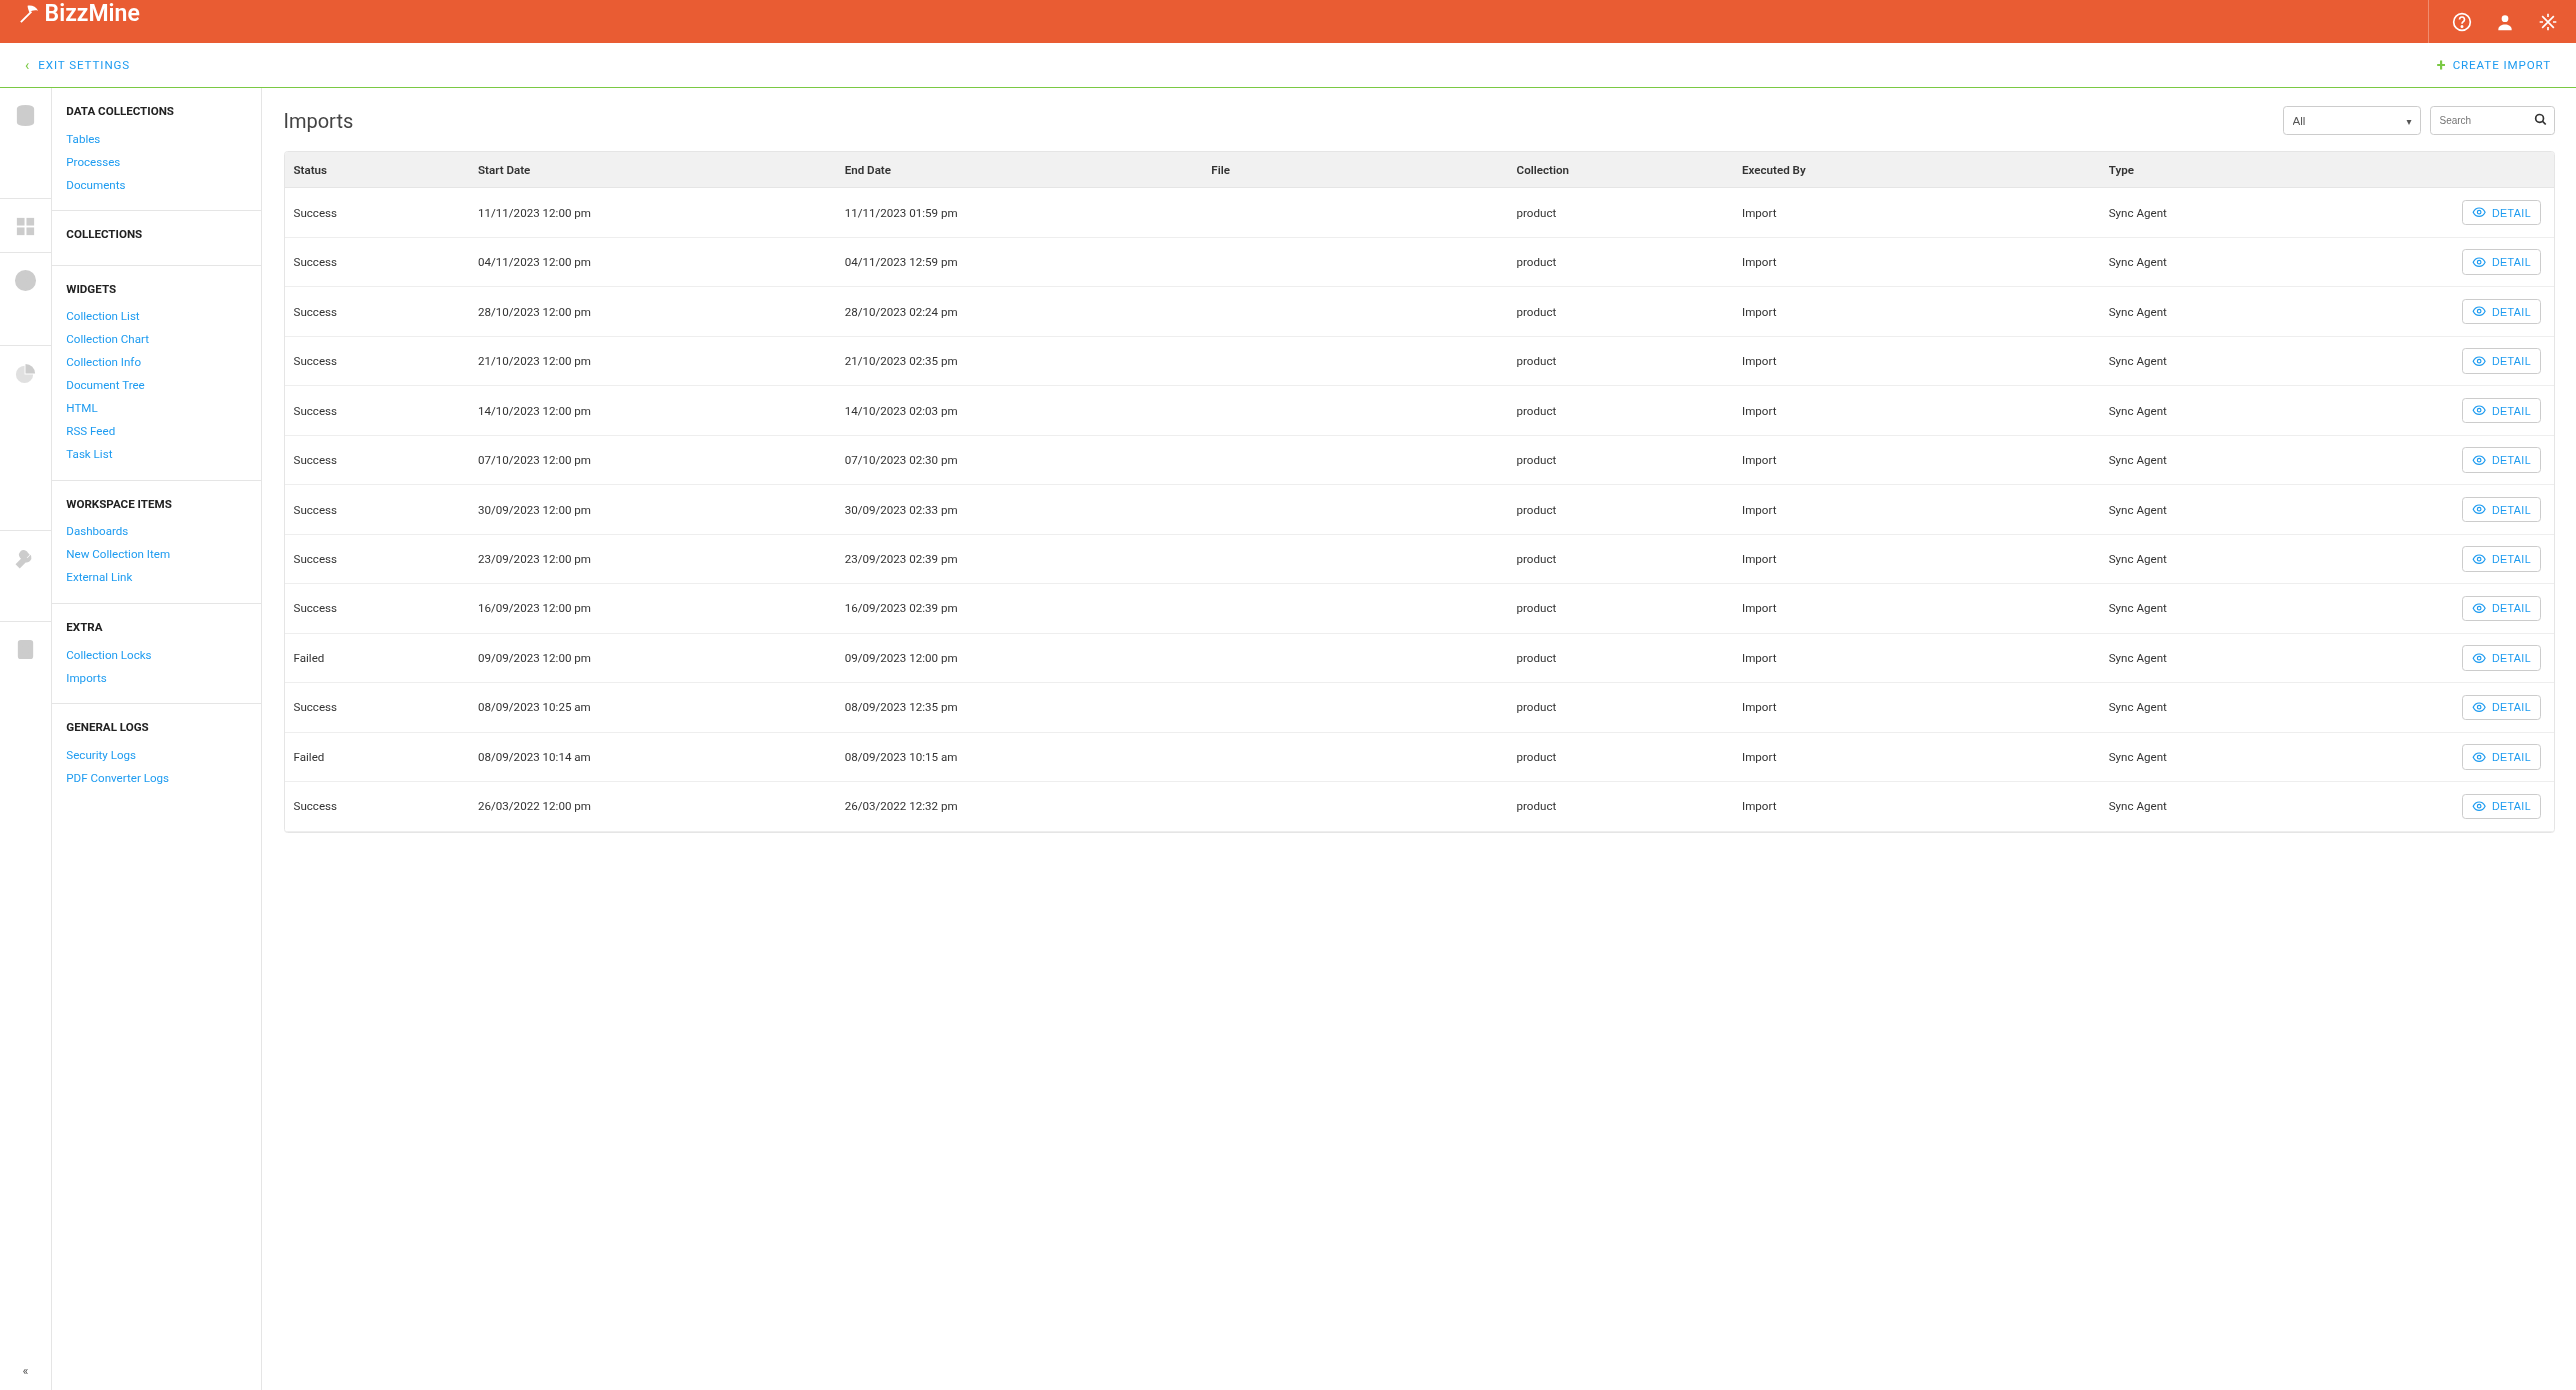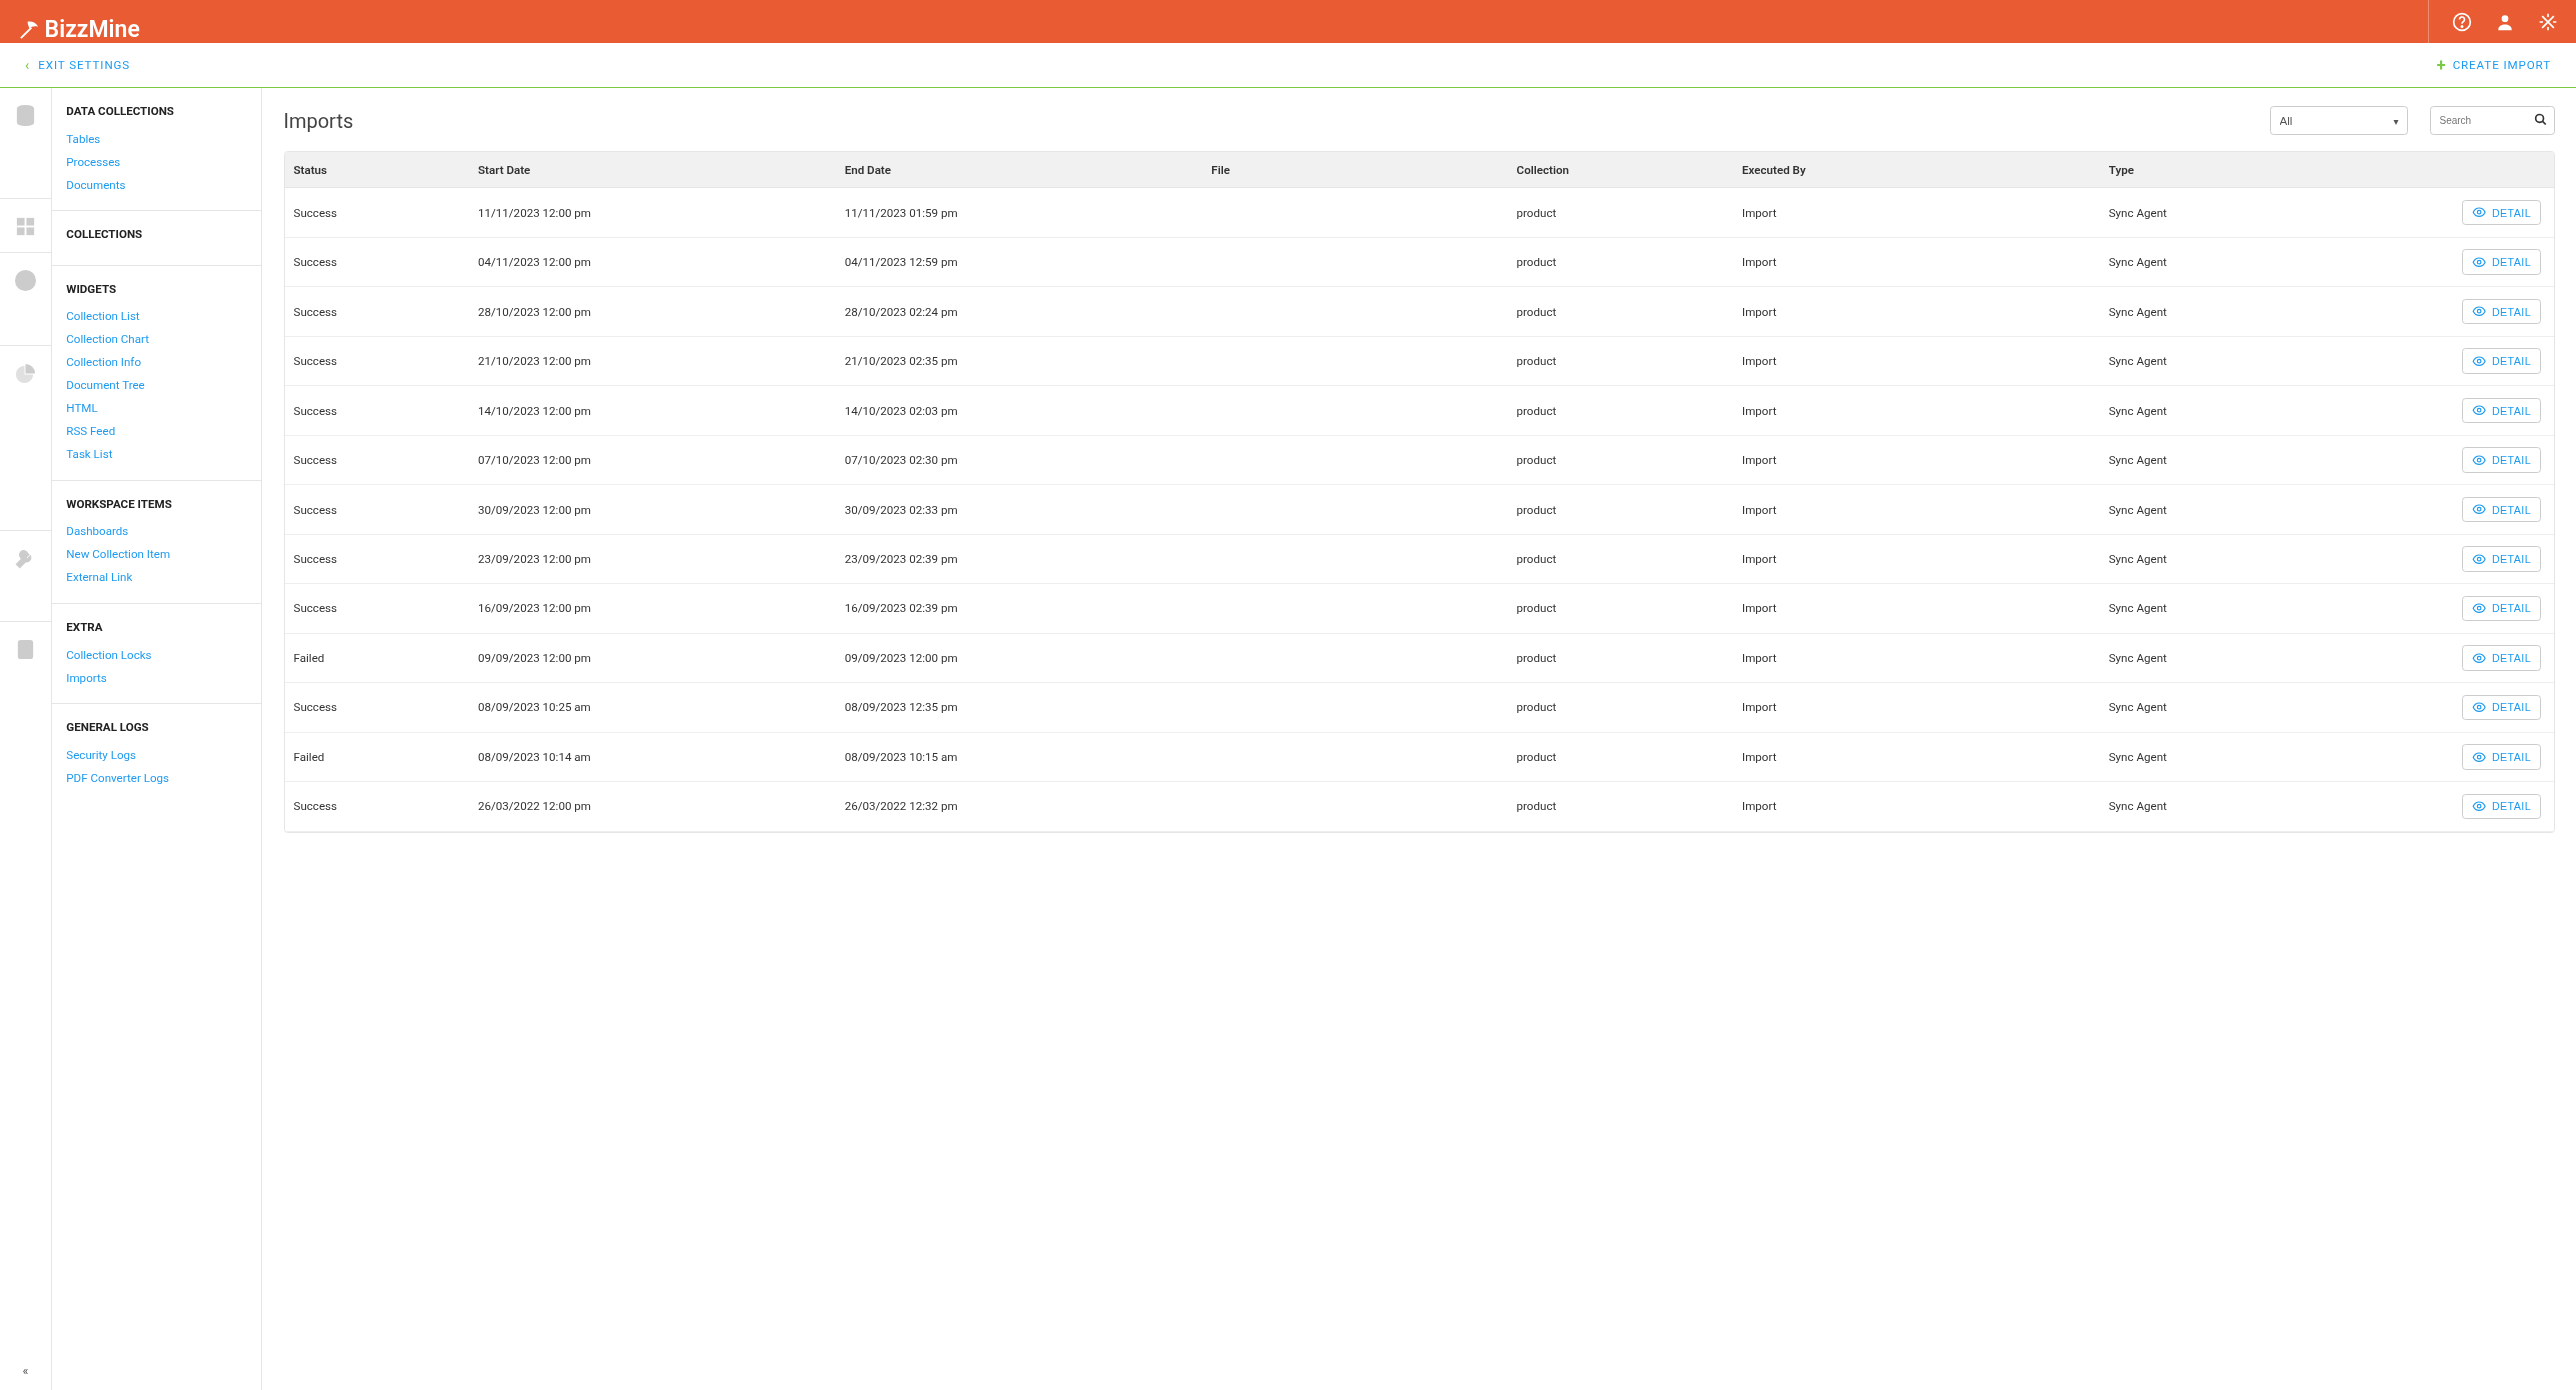--- a/index.html
+++ b/index.html
@@ -1,19 +1,19 @@
 <!DOCTYPE html>
 <html style="font-size:14.3px"><head>
 <meta charset="utf-8">
 <style>
 * { margin: 0; padding: 0; box-sizing: border-box; }
 body { font-family: -apple-system, BlinkMacSystemFont, "Segoe UI", Roboto, Helvetica, Arial, sans-serif; font-size: 12.5px; color: #333; background: #fff; }
 
 
-.topbar { background: #e95c33; height: 43px; display: flex; align-items: flex-end; justify-content: space-between; padding: 0 18px; }
+.topbar { background: #e95c33; height: 43px; display: flex; align-items: flex-start; justify-content: space-between; padding: 0 18px; }
 .logo { display: flex; align-items: center; color: #fff; font-size: 23px; font-weight: 600; gap: 3.6px; }
 .logo svg { width: 23px; height: 23px; }
 .topbar-right { display: flex; align-items: center; gap: 23px; }
 .topbar-divider { width: 0.9px; height: 43px; background: rgba(255,255,255,0.3); }
 .topbar-icon { color: #fff; width: 20px; height: 20px; cursor: pointer; }
 
 
 .subheader { height: 45px; display: flex; align-items: center; justify-content: space-between; border-bottom: 1.8px solid #7ac943; }
 .subheader-left { display: flex; align-items: center; padding-left: 25px; gap: 9px; }
 .exit-link { color: #1d9bf0; font-size: 11.6px; letter-spacing: 0.9px; cursor: pointer; text-align: center; }
@@ -40,21 +40,21 @@
 .sidebar { width: 210px; border-right: 0.9px solid #e5e5e5; overflow-y: auto; }
 .side-section { border-bottom: 0.9px solid #e5e5e5; padding: 16px 14.3px 14.3px; }
 .side-section:last-child { border-bottom: none; }
 .side-title { font-size: 11.6px; font-weight: 700; color: #222; margin-bottom: 9px; }
 .side-link { display: block; color: #1d9bf0; font-size: 11.6px; padding: 4.5px 0; cursor: pointer; }
 
 
 .main { flex: 1; padding: 18px 21.5px; overflow-y: auto; }
 .main-header { display: flex; align-items: center; justify-content: space-between; margin-bottom: 16px; }
 .page-title { font-size: 20px; font-weight: 400; color: #444; }
-.filters { display: flex; gap: 22px; }
+.filters { display: flex; gap: 9px; }
 .select-wrap { position: relative; }
 .select-all { width: 138px; height: 29px; border: 0.9px solid #ccc; border-radius: 3.6px; padding: 0 9px; background: #fff; font-size: 11.6px; color: #555; appearance: none; -webkit-appearance: none; cursor: pointer; }
 .select-caret { position: absolute; right: 9px; top: 50%; transform: translateY(-50%); pointer-events: none; color: #555; font-size: 10px; }
 .search-wrap { position: relative; }
 .search-input { width: 125px; height: 29px; border: 0.9px solid #ccc; border-radius: 3.6px; padding: 0 27px 0 9px; font-size: 10px; }
 .search-iconbtn { position: absolute; right: 7.2px; top: 50%; transform: translateY(-50%); color: #333; cursor: pointer; }
 
 
 .table-card { border: 0.9px solid #e5e5e5; border-radius: 3.6px; overflow: hidden; }
 .data-table { width: 100%; border-collapse: collapse; }

